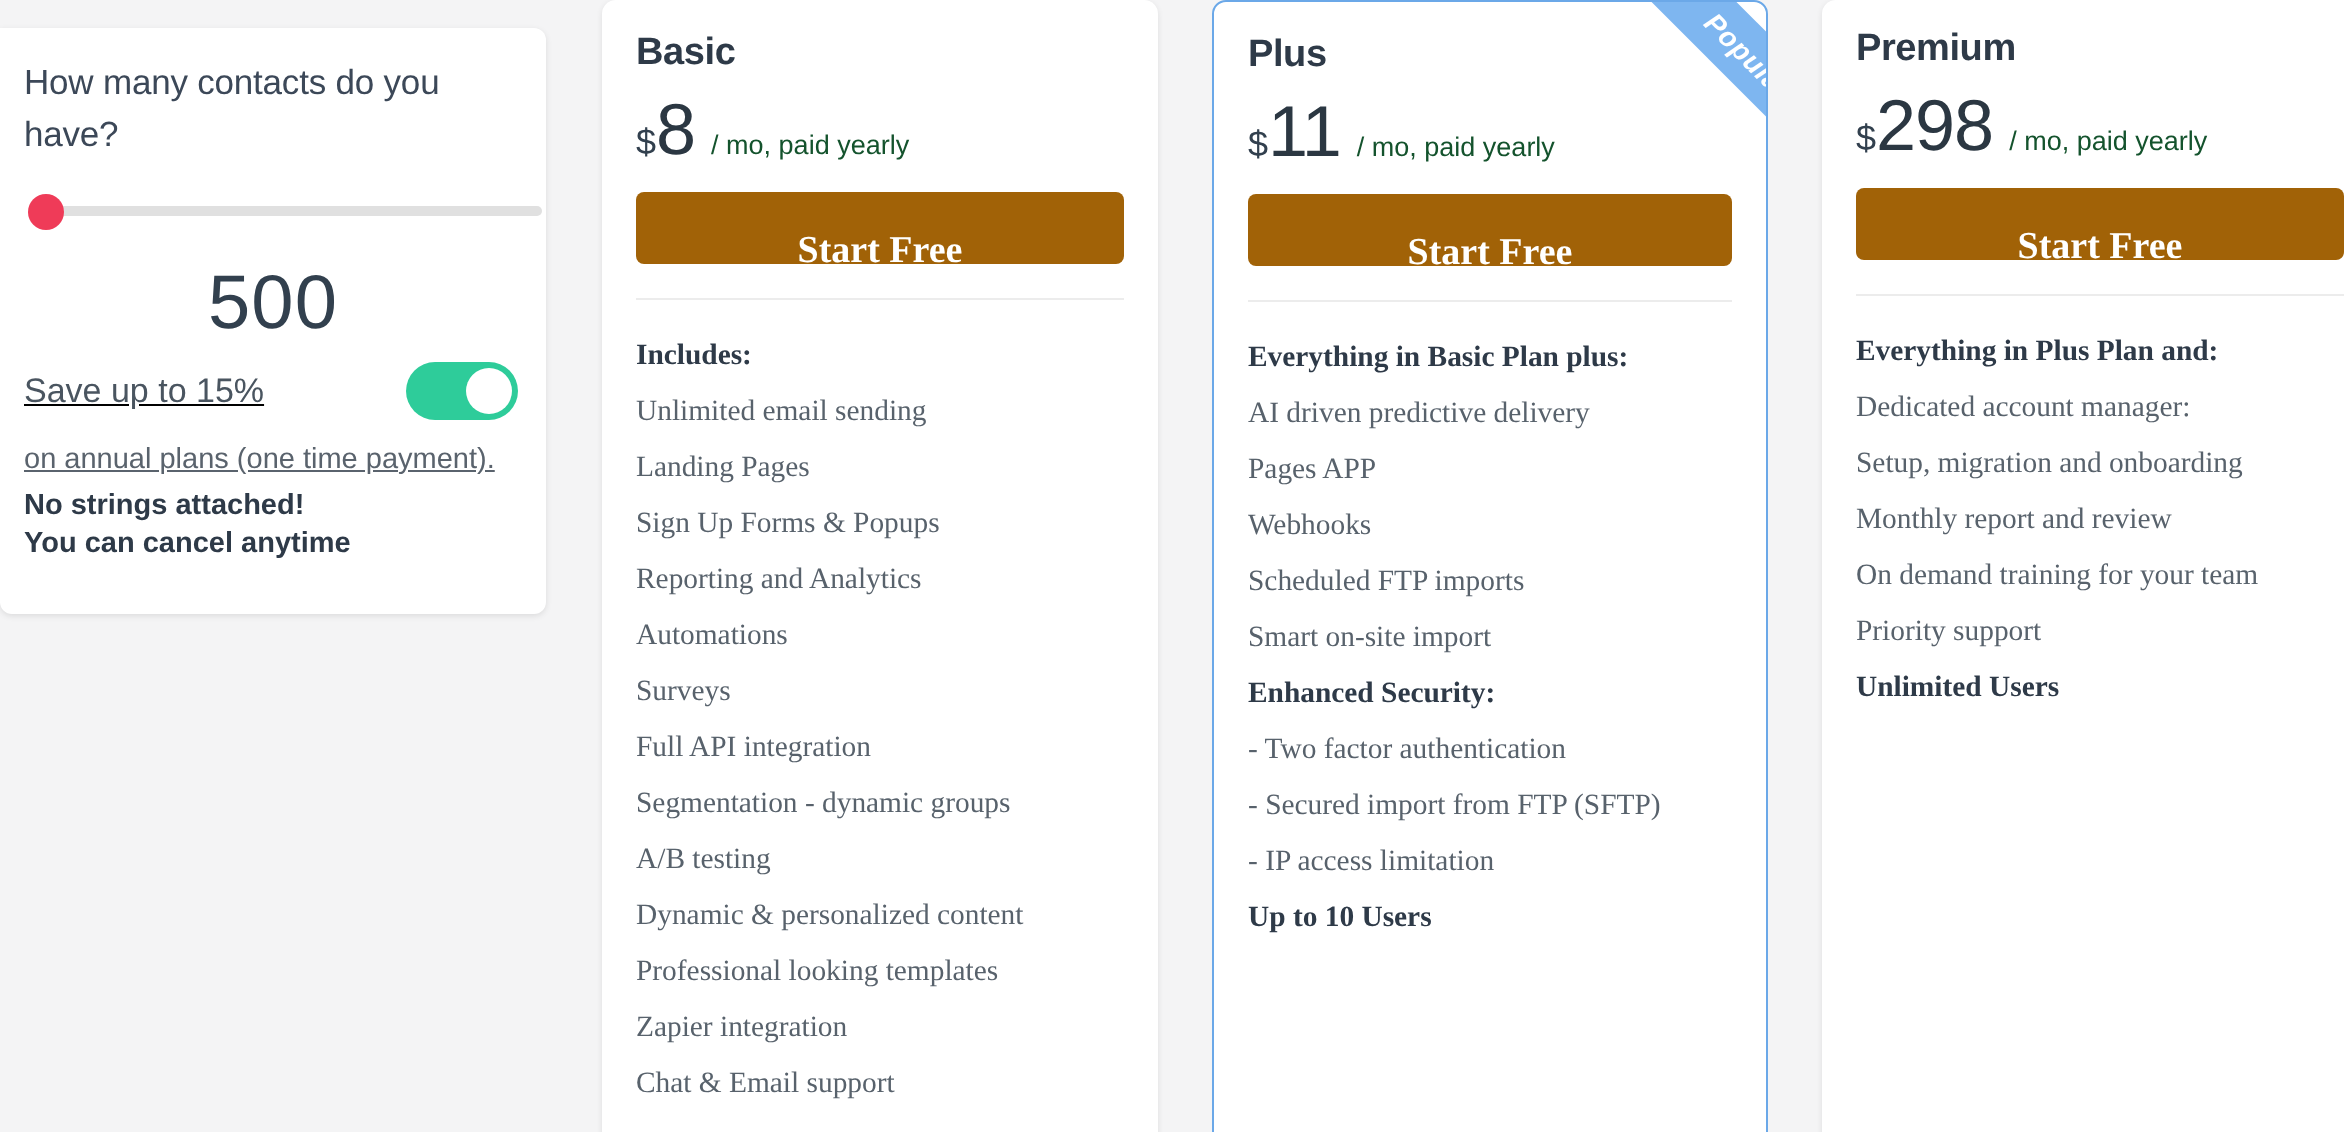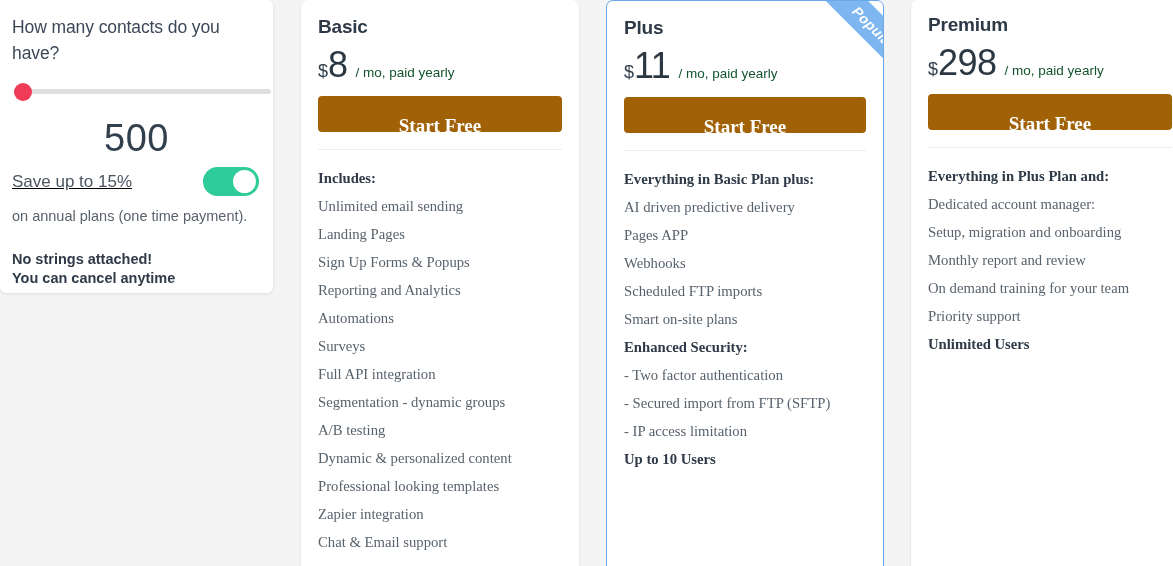--- a/index.html
+++ b/index.html
@@ -18,21 +18,21 @@
   #stage {
     position: relative;
     width: 1173px;
     height: 566px;
   }
 
   
   #calc-card {
     position: absolute;
     left: 0px;
-    top: 0px;
+    top: 14px;
     width: 273px;
     height: 293px;
     background: #ffffff;
     border-radius: 0 6px 6px 6px;
     box-shadow: 0 1px 3px rgba(0,0,0,0.10);
     box-sizing: border-box;
     padding: 14px 12px 12px 12px;
   }
   #calc-question {
     font-size: 17.5px;
@@ -116,23 +116,24 @@
     height: 23px;
     border-radius: 50%;
     background: #ffffff;
   }
 
   #annual-note {
     font-size: 14.5px;
     color: #5a636d;
     margin-top: 10px;
     line-height: 20px;
+    text-decoration: underline;
   }
   #no-strings {
-    margin-top: 24px;
+    margin-top: 4px;
     font-size: 14.5px;
     font-weight: 700;
     color: #2e3a48;
     line-height: 19px;
   }
 
   
   .plan-card {
     position: absolute;
     top: 0px;
@@ -330,21 +331,21 @@
       <span class="period">/ mo, paid yearly</span>
     </div>
     <button class="cta-button">Start Free</button>
     <div class="divider"></div>
     <div class="feature-list">
         <div class="feature bold">Everything in Basic Plan plus:</div>
         <div class="feature">AI driven predictive delivery</div>
         <div class="feature">Pages APP</div>
         <div class="feature">Webhooks</div>
         <div class="feature">Scheduled FTP imports</div>
-        <div class="feature">Smart on-site plans</div>
+        <div class="feature">Smart on-site import</div>
         <div class="feature bold">Enhanced Security:</div>
         <div class="feature">- Two factor authentication</div>
         <div class="feature">- Secured import from FTP (SFTP)</div>
         <div class="feature">- IP access limitation</div>
         <div class="feature bold">Up to 10 Users</div>
       </div>
   </div>
 
   <div class="plan-card" id="plan-premium">
     <div class="plan-name">Premium</div>

